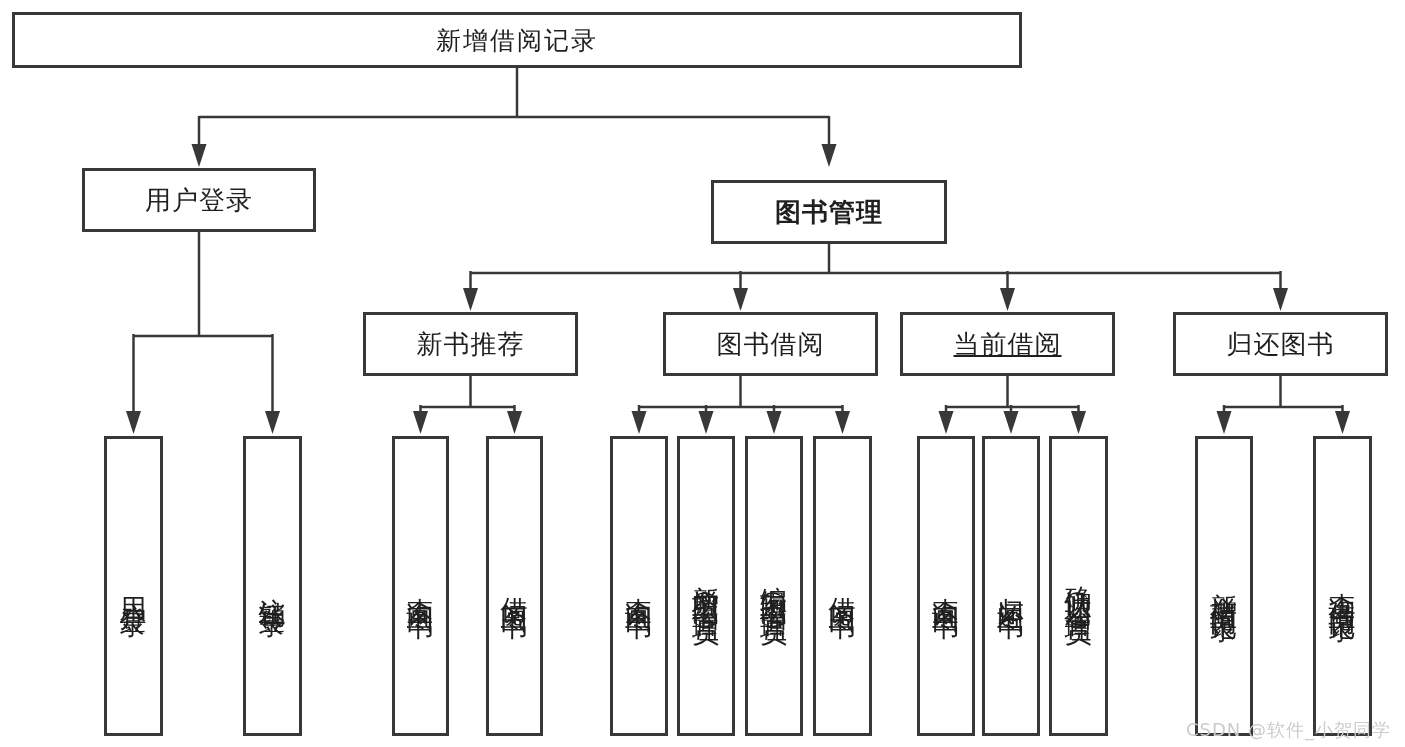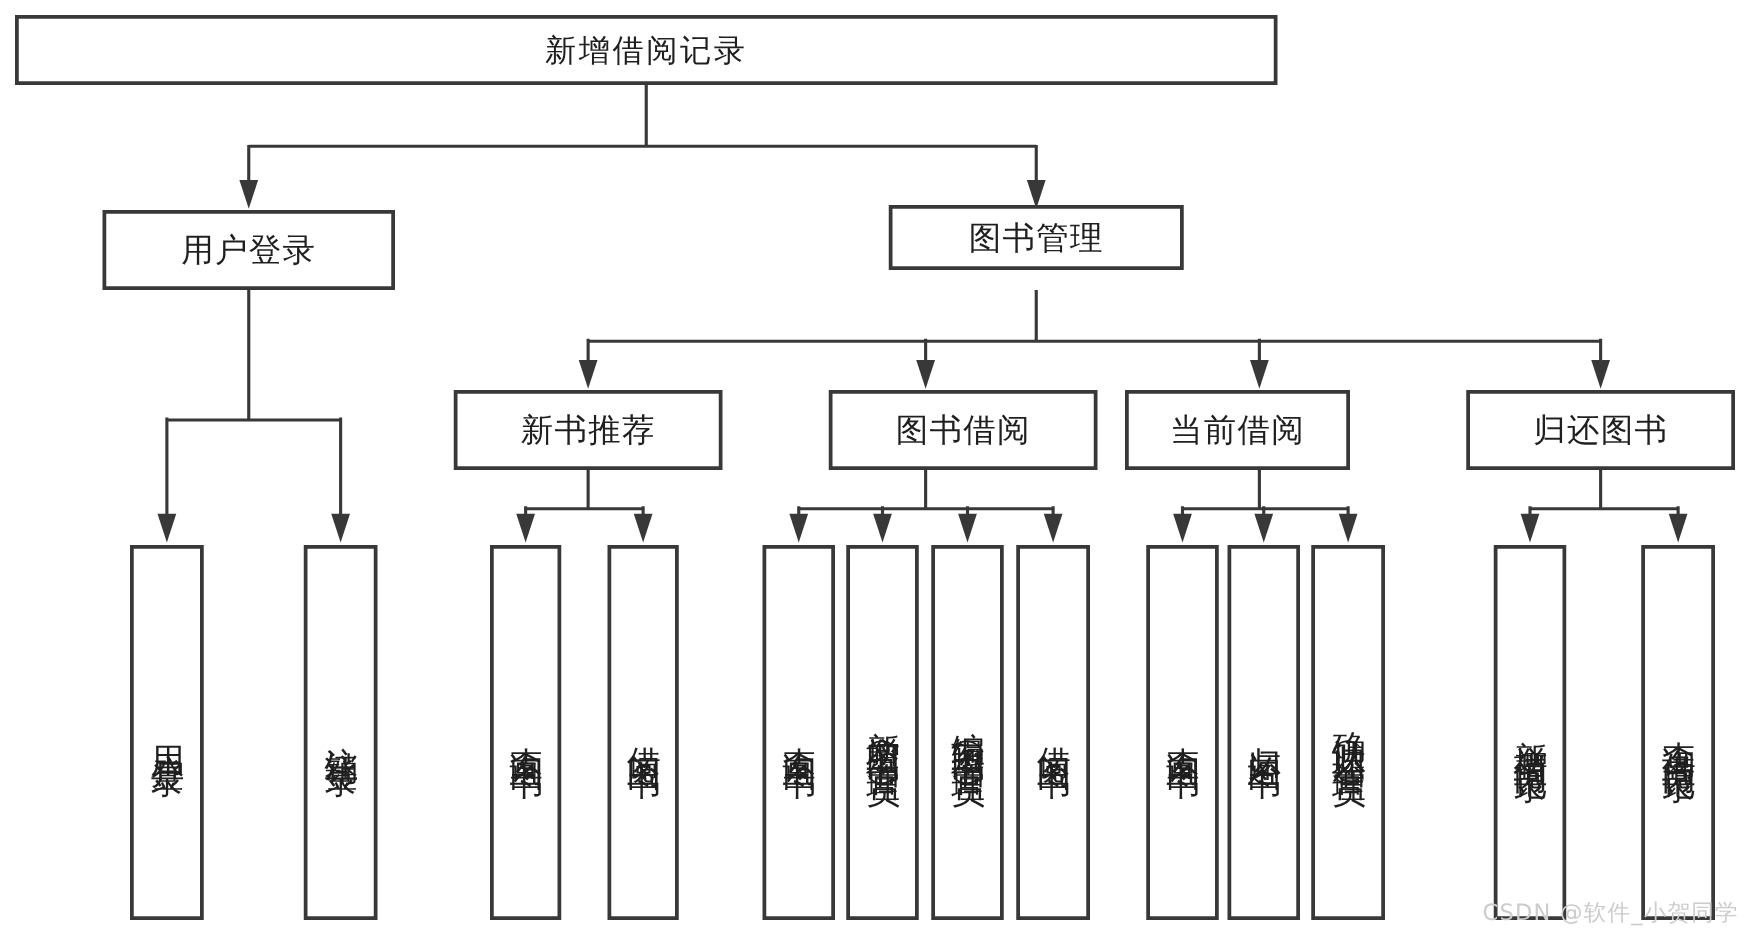--- a/index.html
+++ b/index.html
@@ -151,31 +151,31 @@
     </g>
   </svg>
 
   <div class="box h root" style="left:12px; top:12px; width:1010px; height:56px;">
     <span>新增借阅记录</span>
   </div>
 
   <div class="box h" style="left:82px; top:168px; width:234px; height:64px;">
     <span>用户登录</span>
   </div>
-  <div class="box h" style="left:711px; top:164px; width:236px; height:52px;">
+  <div class="box h" style="left:711px; top:180px; width:236px; height:64px;font-weight:bold;">
     <span>图书管理</span>
   </div>
 
   <div class="box h" style="left:363px; top:312px; width:215px; height:64px;align-items:center;">
     <span>新书推荐</span>
   </div>
   <div class="box h" style="left:663px; top:312px; width:215px; height:64px;">
     <span>图书借阅</span>
   </div>
-  <div class="box h" style="left:900px; top:312px; width:180px; height:64px;">
+  <div class="box h" style="left:900px; top:312px; width:215px; height:64px;text-decoration:underline;">
     <span>当前借阅</span>
   </div>
   <div class="box h" style="left:1173px; top:312px; width:215px; height:64px;">
     <span>归还图书</span>
   </div>
 
   <div class="box v" style="left:104px; top:436px; width:59px; height:300px;">
     <span>用户登录</span>
   </div>
   <div class="box v" style="left:243px; top:436px; width:59px; height:300px;">

